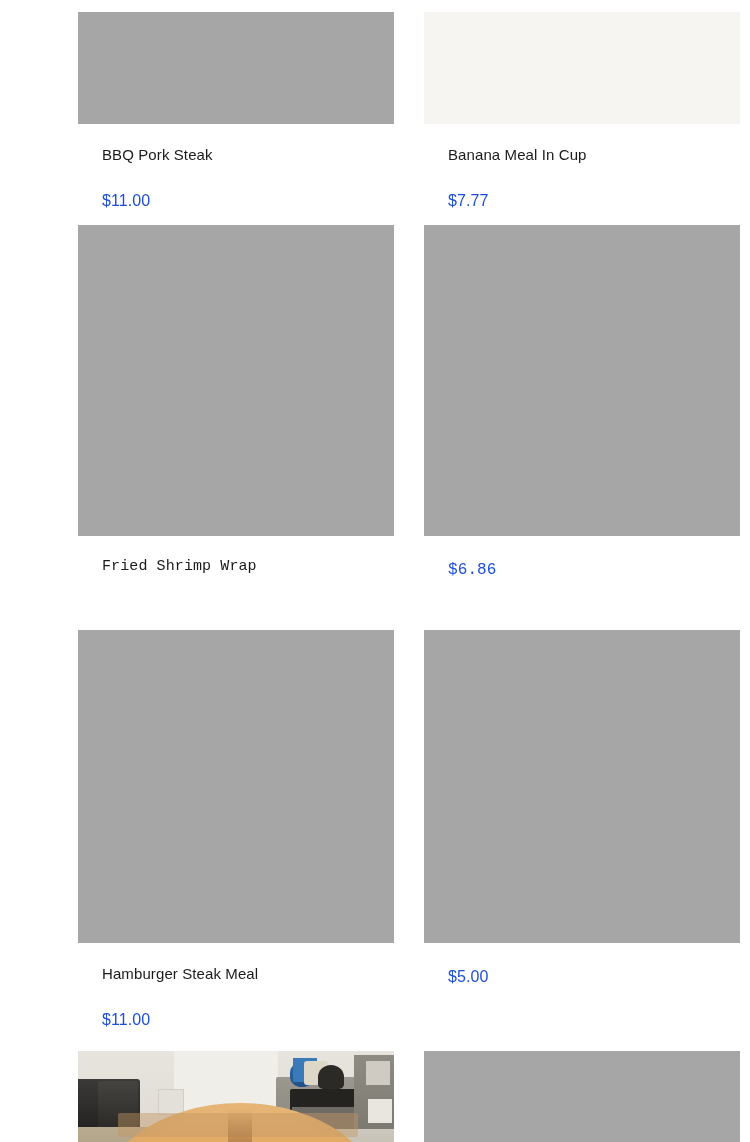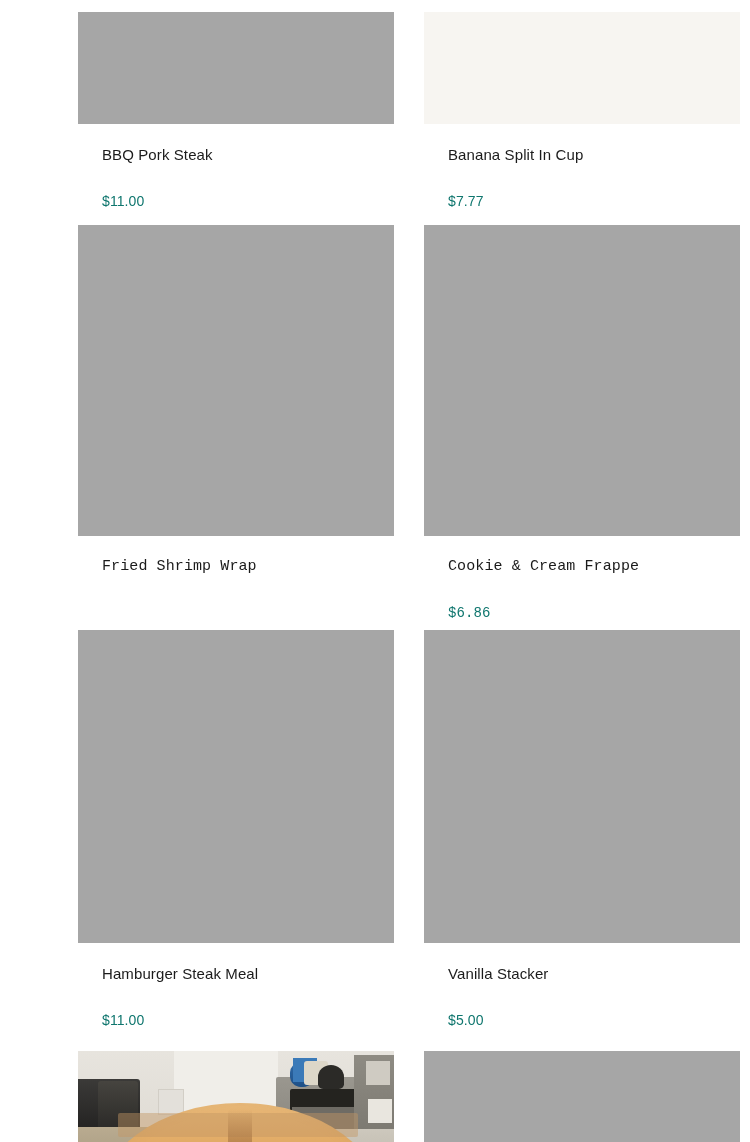--- a/index.html
+++ b/index.html
@@ -39,23 +39,23 @@
   .product-title {
     font-size: 15px;
     line-height: 19px;
     color: #1b1b1b;
     font-weight: 400;
     letter-spacing: 0.1px;
     white-space: nowrap;
   }
 
   .product-price {
-    font-size: 14px;
+    font-size: 16px;
     line-height: 18px;
-    color: #0f766e;
+    color: #1d4ed8;
     font-weight: 400;
     letter-spacing: 0.1px;
     margin-top: 4px;
     white-space: nowrap;
   }
 
   .text-block { padding-top: 9px; }
 
   
   .row1 { top: -223px; }
@@ -217,52 +217,50 @@
 
   <div class="product-card col-right row1">
     <div class="product-thumb photo-banana photo-soft">
       
       
       
       
       
     </div>
     <div class="text-block">
-      <div class="product-title">Banana Split In Cup</div>
+      <div class="product-title">Banana Meal In Cup</div>
       <div class="product-price">$7.77</div>
     </div>
   </div>
 
   <div class="product-card col-left row2">
     <div class="product-thumb"></div>
     <div class="text-block">
       <div class="product-title">Fried Shrimp Wrap</div>
     </div>
   </div>
 
   <div class="product-card col-right row2">
     <div class="product-thumb"></div>
     <div class="text-block">
-      <div class="product-title">Cookie &amp; Cream Frappe</div>
       <div class="product-price">$6.86</div>
     </div>
   </div>
 
   <div class="product-card col-left row3">
     <div class="product-thumb"></div>
     <div class="text-block">
       <div class="product-title">Hamburger Steak Meal</div>
       <div class="product-price">$11.00</div>
     </div>
   </div>
 
   <div class="product-card col-right row3">
     <div class="product-thumb"></div>
     <div class="text-block">
-      <div class="product-title">Vanilla Stacker</div>
       <div class="product-price">$5.00</div>
     </div>
   </div>
 
   <div class="product-card col-left row4">
     <div class="product-thumb photo-bun photo-soft">
       <div class="bun-wall"></div>
       <div class="bun-wall-panel"></div>
       <div class="bun-switchplate"></div>
       <div class="bun-appliance-left"></div>

